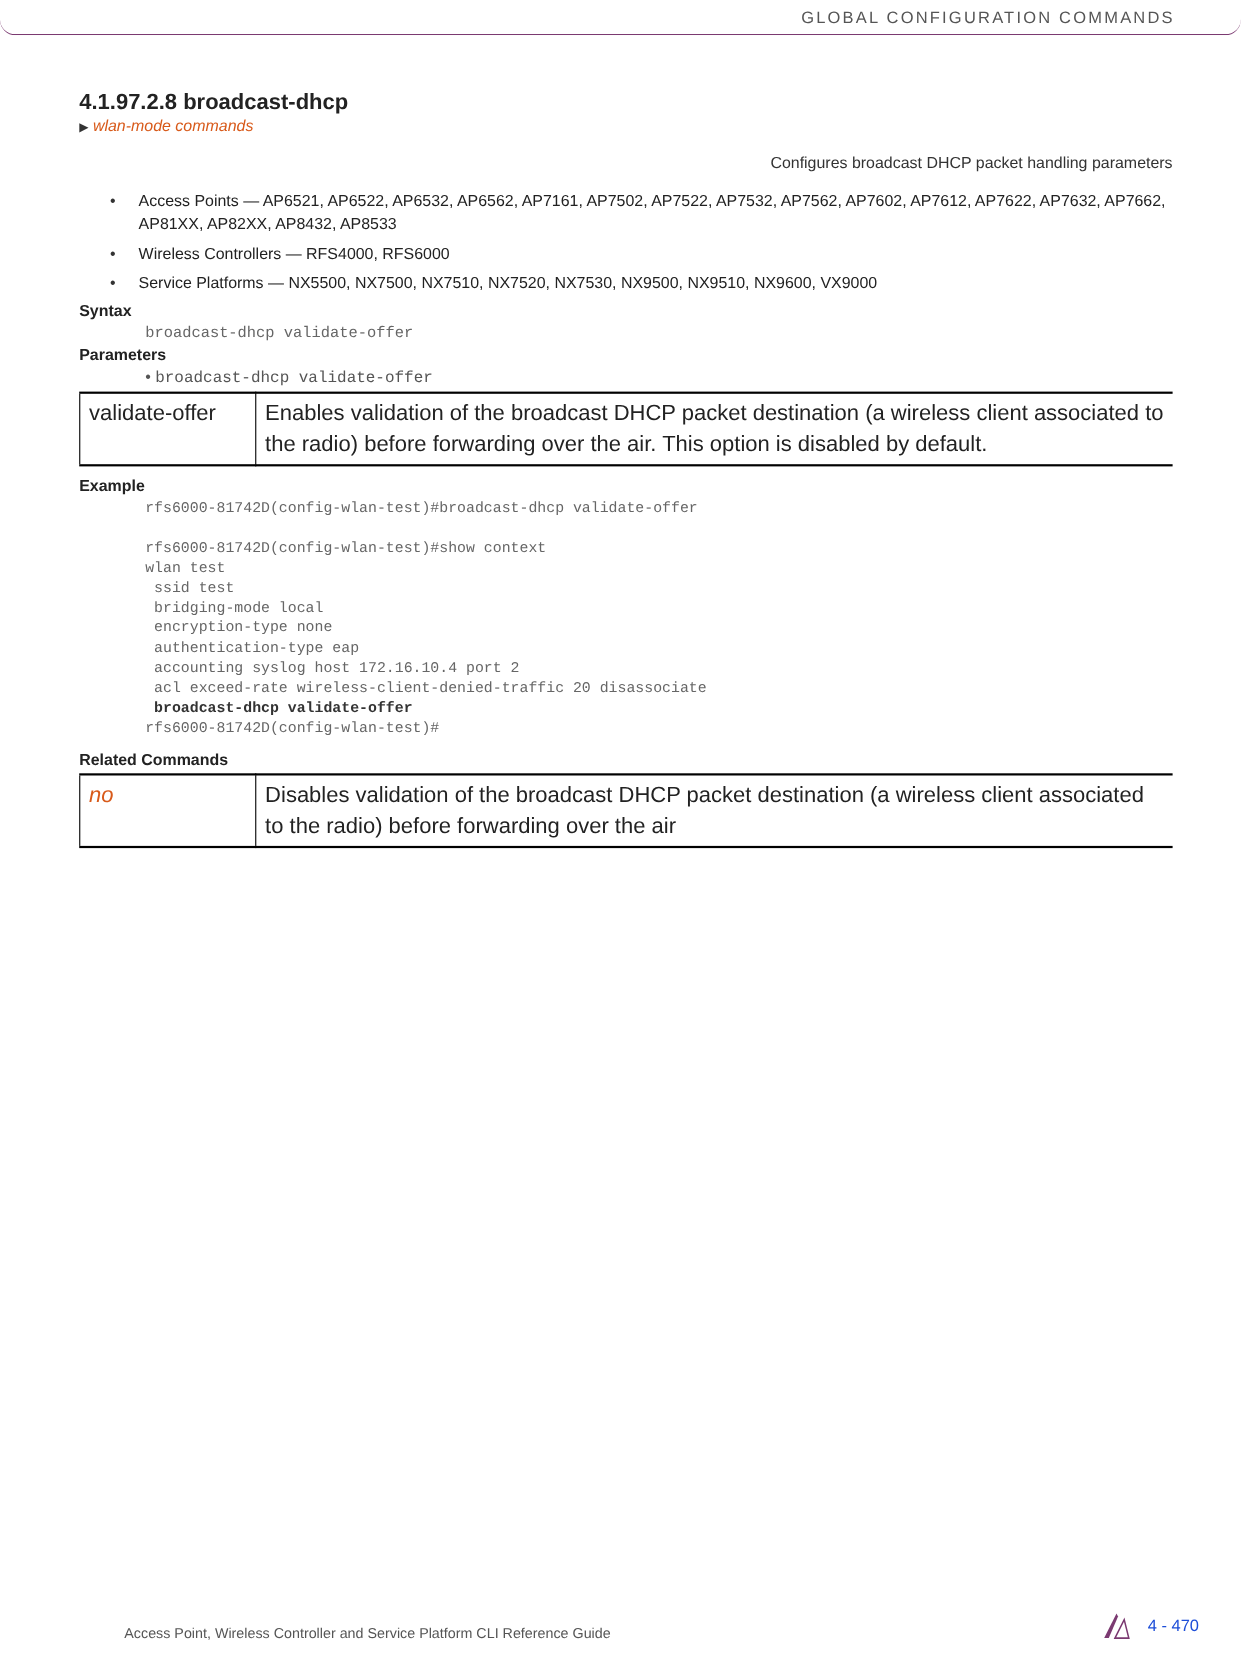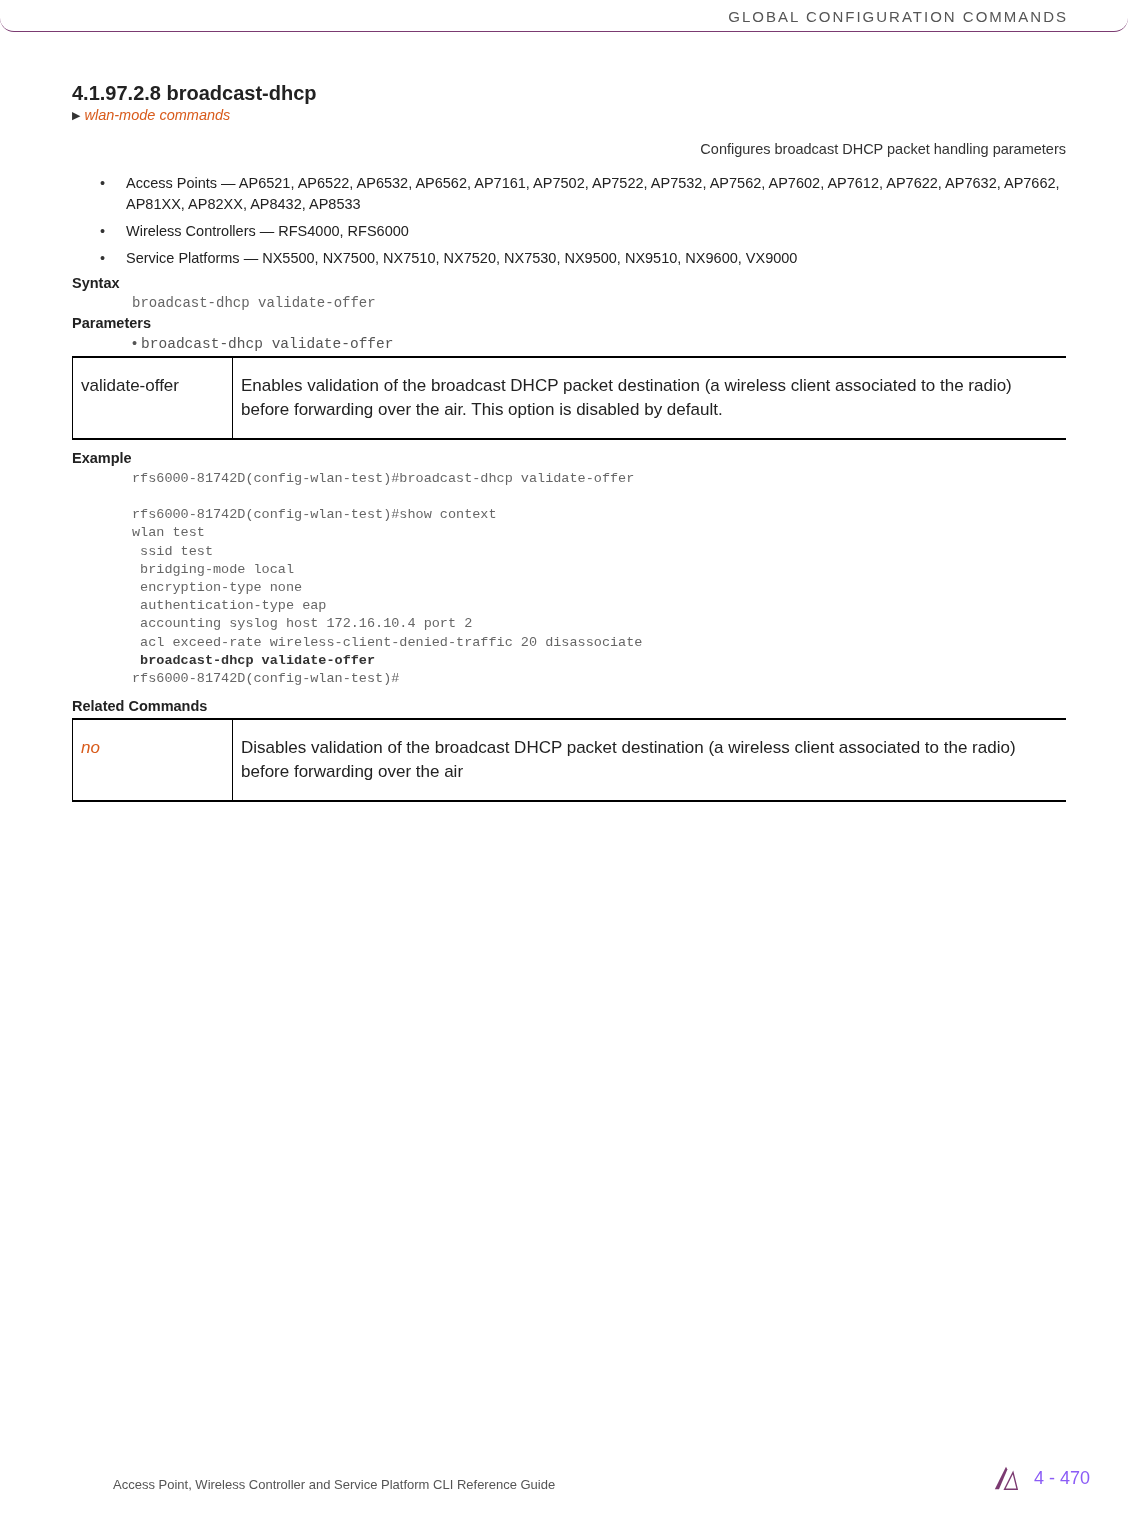--- a/index.html
+++ b/index.html
@@ -100,23 +100,23 @@
       content: "• ";
       font-family: Arial, sans-serif;
     }
     table.param-table {
       width: 100%;
       border-collapse: collapse;
       margin-bottom: 10px;
     }
     table.param-table td {
       border: 1px solid #000;
-      padding: 16px 8px;
+      padding: 4px 8px;
       vertical-align: top;
-      font-size: 17px;
+      font-size: 20px;
       line-height: 1.4;
     }
     table.param-table tr:first-child {
       border-top: 2px solid #000;
     }
     table.param-table tr:last-child {
       border-bottom: 2px solid #000;
     }
     table.param-table td:first-child {
       width: 160px;
@@ -169,22 +169,22 @@
     .footer-right {
       display: flex;
       align-items: center;
       gap: 14px;
     }
     .footer-logo {
       width: 28px;
       height: 28px;
     }
     .page-num {
-      font-size: 18px;
-      color: #8b5cf6;
+      font-size: 15px;
+      color: #1d4ed8;
     }
   </style>
 </head>
 <body>
 
 <div class="page-header">
   <span>GLOBAL CONFIGURATION COMMANDS</span>
 </div>
 
 <div class="content">

